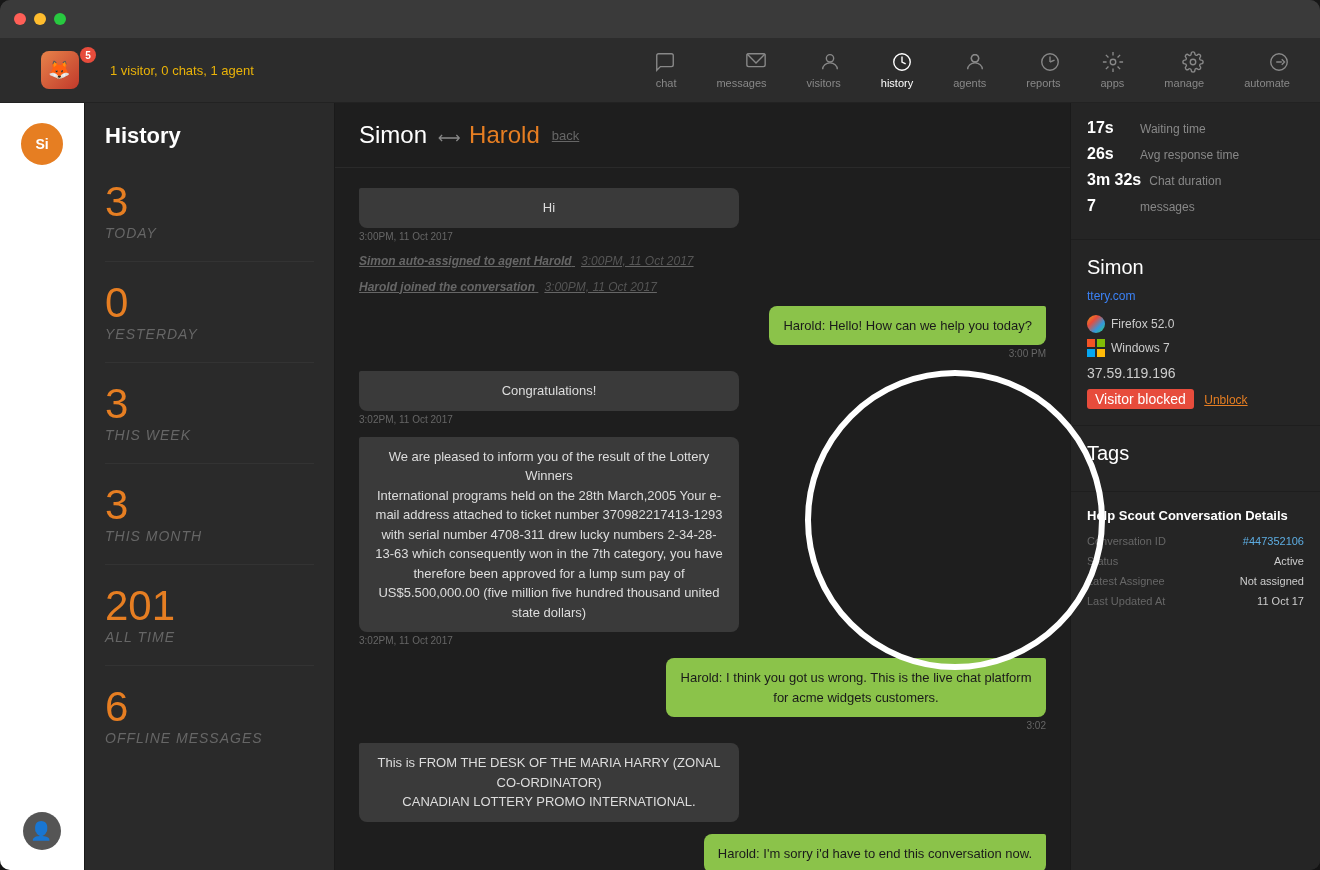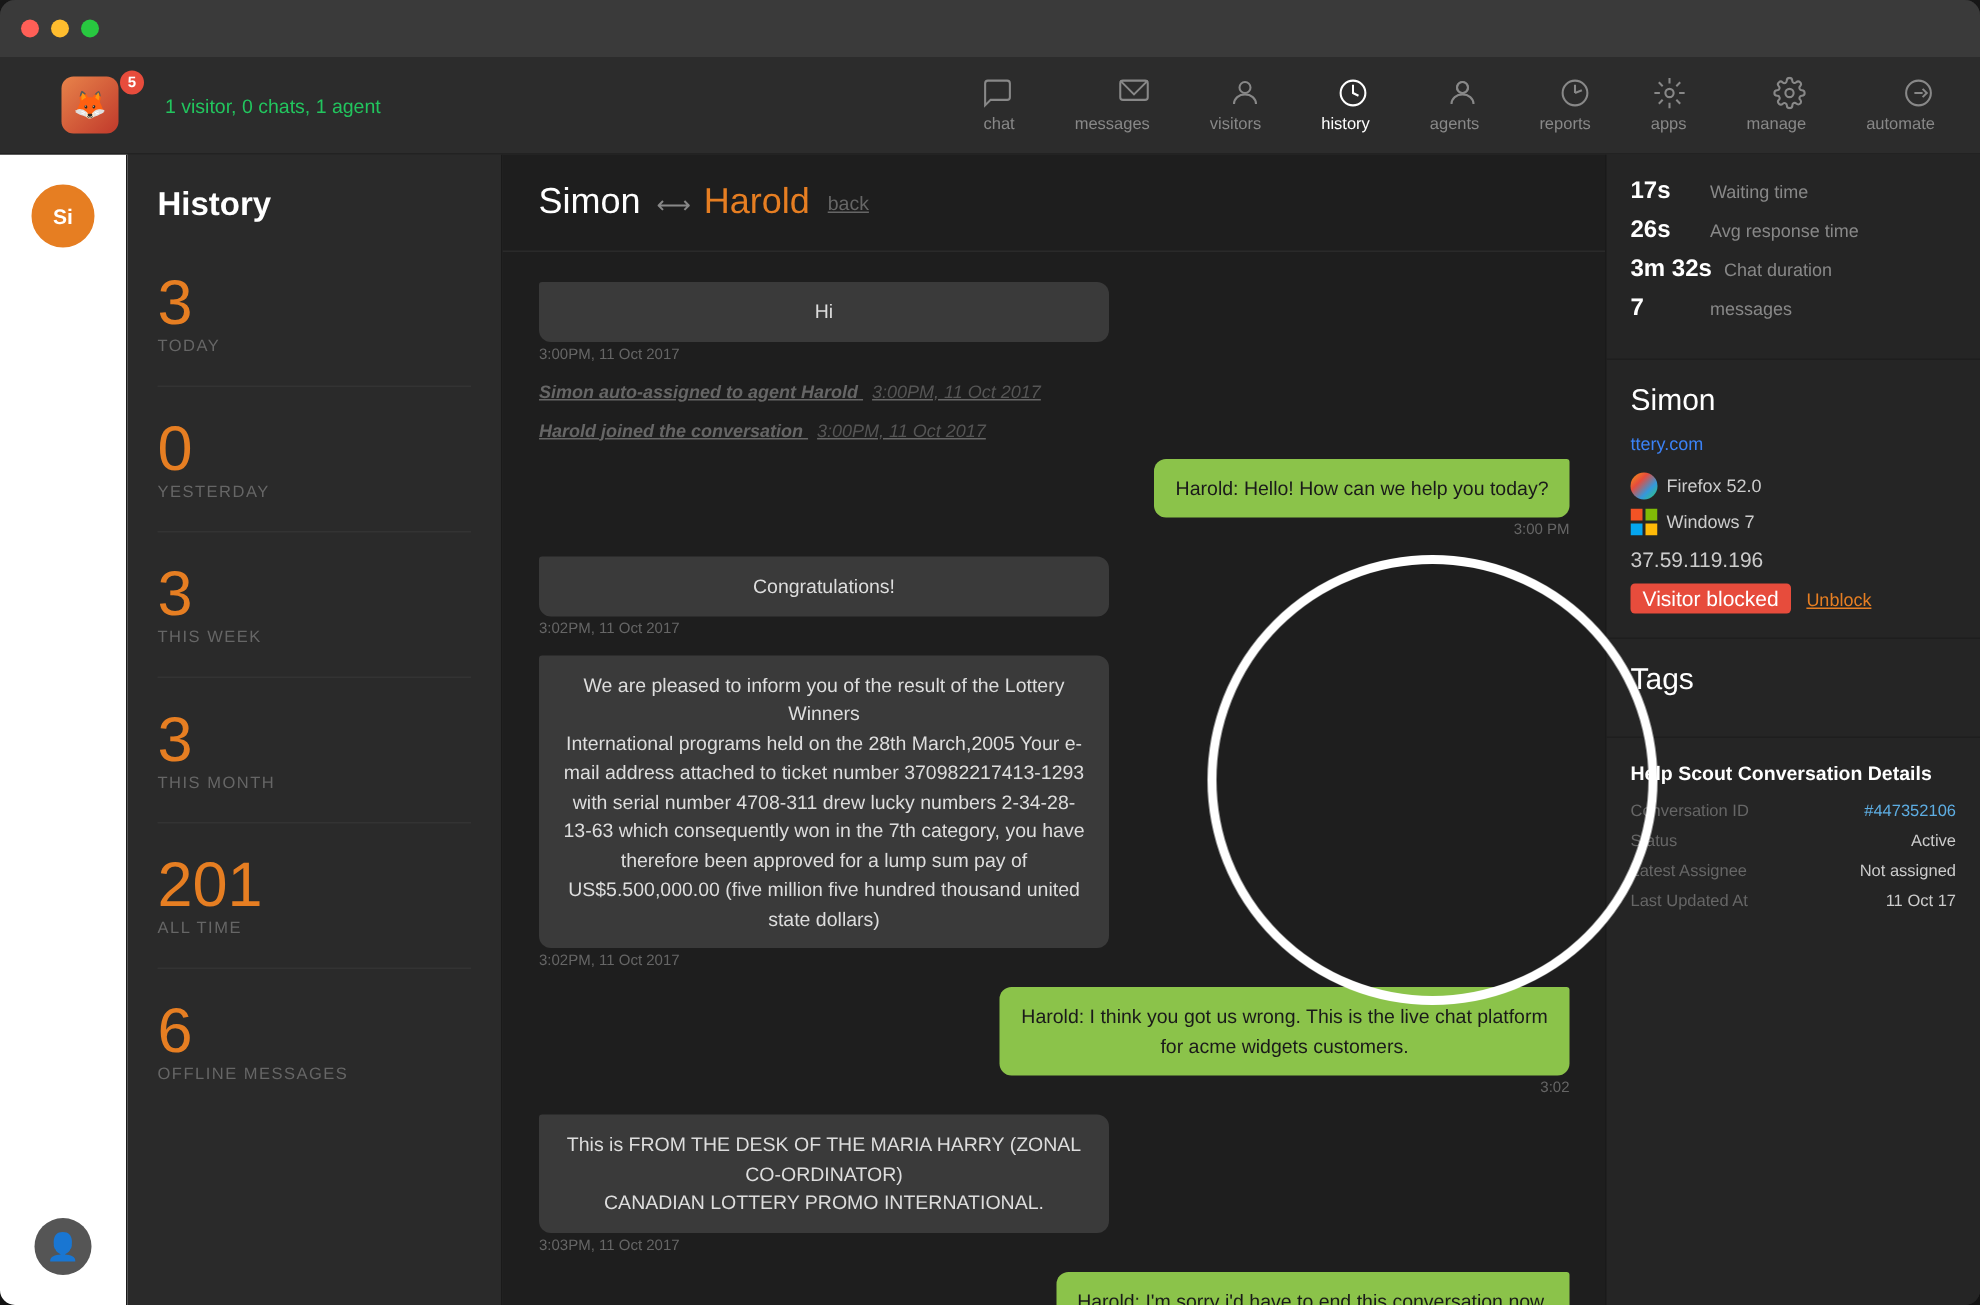--- a/index.html
+++ b/index.html
@@ -78,21 +78,21 @@
       background: #e74c3c;
       border-radius: 50%;
       font-size: 10px;
       display: flex;
       align-items: center;
       justify-content: center;
       color: #fff;
       font-weight: bold;
     }
     .topnav-status {
-      color: #22c55e;
+      color: #eab308;
       font-size: 13px;
       margin-left: 10px;
     }
     .topnav-icons {
       display: flex;
       gap: 20px;
       margin-left: auto;
       align-items: center;
     }
     .nav-item {
@@ -172,24 +172,25 @@
     .stat-group {
       padding: 12px 20px;
     }
     .stat-number {
       font-size: 42px;
       font-weight: 300;
       color: #e67e22;
       line-height: 1;
     }
     .stat-label {
-      font-size: 11px;
+      font-size: 14px;
       color: #666;
       letter-spacing: 1px;
       margin-top: 2px;
+      font-style: italic;
     }
     .stat-divider {
       height: 1px;
       background: #333;
       margin: 8px 20px;
     }
     
     .chat-area {
       flex: 1;
       background: #1e1e1e;
@@ -559,21 +560,20 @@
             <div class="msg-timestamp">3:02PM, 11 Oct 2017</div>
           </div>
 
           <div style="align-self:flex-end;max-width:400px;">
             <div class="msg-bubble msg-right">Harold: I think you got us wrong. This is the live chat platform for acme widgets customers.</div>
             <div class="msg-timestamp right">3:02</div>
           </div>
 
           <div>
             <div class="msg-bubble msg-left">This is FROM THE DESK OF THE MARIA HARRY (ZONAL CO-ORDINATOR)<br>CANADIAN LOTTERY PROMO INTERNATIONAL.</div>
-            <div class="msg-timestamp">3:03PM, 11 Oct 2017</div>
           </div>
 
           <div style="align-self:flex-end;max-width:380px;">
             <div class="msg-bubble msg-right">Harold: I'm sorry i'd have to end this conversation now.</div>
 
           </div>
 
         </div>
       </div>
 

